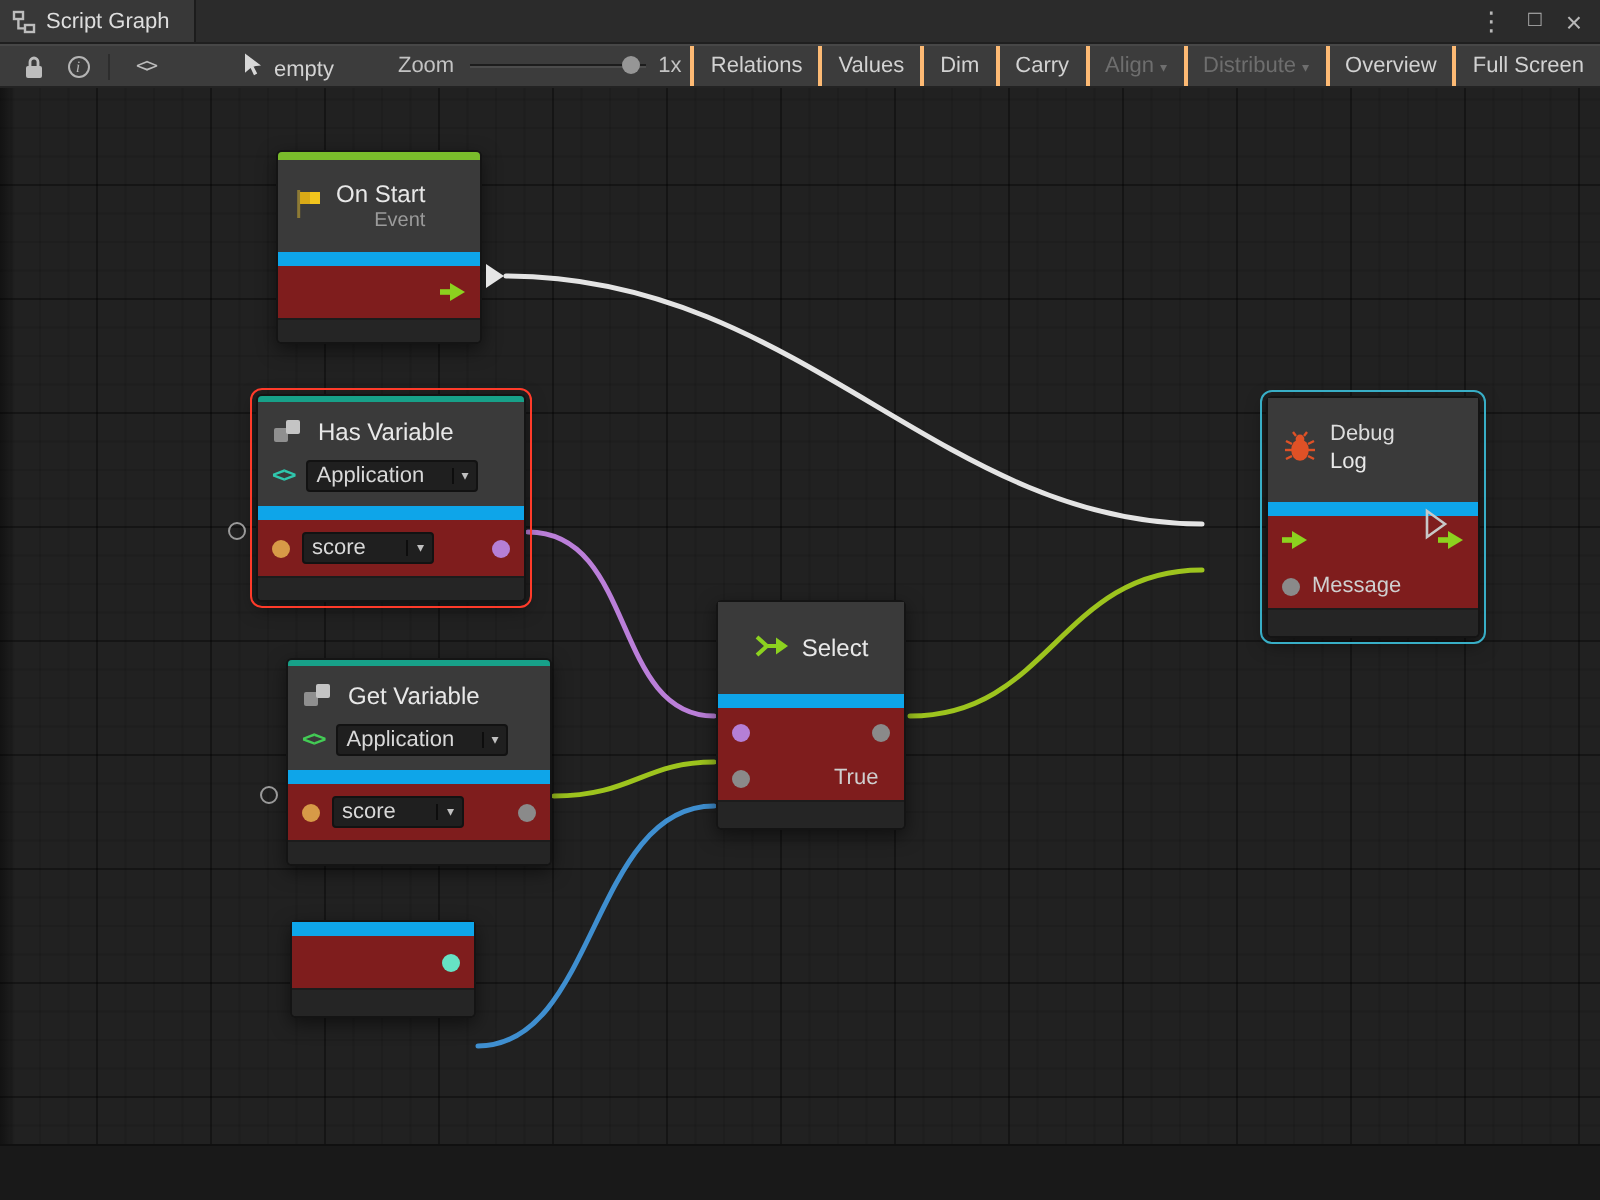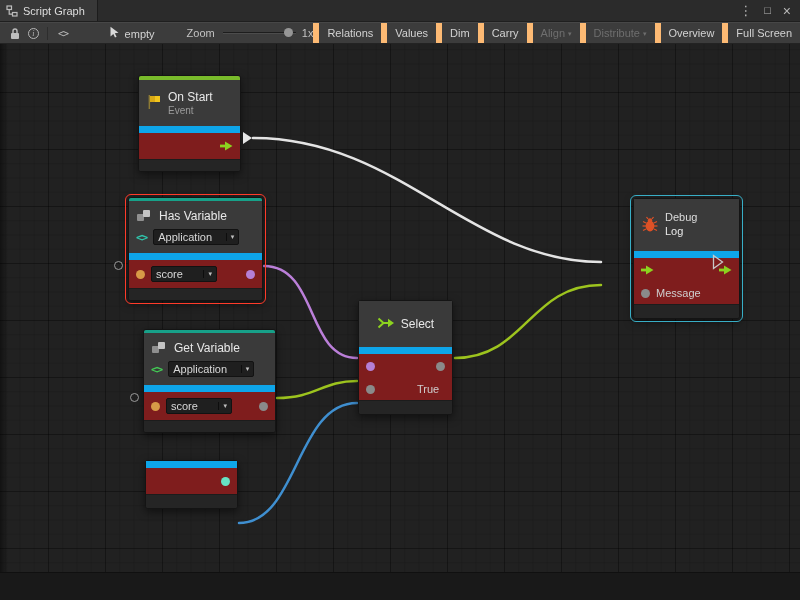--- a/index.html
+++ b/index.html
@@ -22,21 +22,21 @@
   .sep { width:1px; height:13px; background:#2d2d2d; margin:0 4px; }
   .code-icon { font-family:"DejaVu Sans Mono", monospace; font-size:10px; color:#bdbdbd; letter-spacing:-1px; width:28px; text-align:center; }
   .info-icon { display:inline-flex; width:11px; height:11px; border:1px solid #b5b5b5; border-radius:50%; align-items:center; justify-content:center; font-size:8px; font-style:italic; color:#b5b5b5; font-family:"Liberation Serif", serif; }
   .empty-group { display:inline-flex; align-items:flex-end; gap:5px; margin-left:34px; color:#d3d3d3; }
   .zoom-label { margin-left:32px; color:#c3c3c3; }
   .zoom-slider { position:relative; width:88px; height:12px; margin:0 6px 0 8px; display:inline-block; }
   .zoom-track { position:absolute; top:5px; left:0; right:0; height:2px; background:#1d1d1d; border-bottom:1px solid #4c4c4c; }
   .zoom-knob { position:absolute; top:1px; right:3px; width:9px; height:9px; border-radius:50%; background:#969696; }
   .zoom-value { color:#c3c3c3;text-align:center; }
   .tb-buttons { margin-left:auto; display:flex; align-items:stretch; height:100%; }
-  .tb-btn { display:flex; align-items:center; gap:3px; padding:0 8px; border-left:6px solid #fdba74; color:#d2d2d2; cursor:default; white-space:nowrap; }
+  .tb-btn { display:flex; align-items:center; gap:3px; padding:0 8px; border-left:2px solid #fdba74; color:#d2d2d2; cursor:default; white-space:nowrap; }
   .tb-btn.disabled { color:#6e6e6e; }
   .btn-caret { font-size:7px; position:relative; top:1px; }
 
   
   .canvas { position:absolute; top:44px; left:0; right:0; bottom:0; background-color:#212121;
     background-image:
       linear-gradient(to right, rgba(0,0,0,0.30) 1px, transparent 1px),
       linear-gradient(to bottom, rgba(0,0,0,0.30) 1px, transparent 1px),
       linear-gradient(to right, rgba(0,0,0,0.10) 1px, transparent 1px),
       linear-gradient(to bottom, rgba(0,0,0,0.10) 1px, transparent 1px);
@@ -160,21 +160,21 @@
     <svg class="wire-layer" width="800" height="556" viewBox="0 0 800 556">
         <path d="M 253 94 C 400 94, 470 218, 601 218" stroke="#e4e4e4" fill="none" stroke-width="2.5" stroke-linecap="round"></path>
         <path d="M 264 222 C 318 222, 306 314, 357 314" stroke="#bb7fd9" fill="none" stroke-width="2.5" stroke-linecap="round"></path>
         <path d="M 277 354 C 316 354, 322 337, 357 337" stroke="#9dc41e" fill="none" stroke-width="2.5" stroke-linecap="round"></path>
         <path d="M 239 479 C 298 479, 296 359, 357 359" stroke="#3f8fd0" fill="none" stroke-width="2.5" stroke-linecap="round"></path>
         <path d="M 455 314 C 525 314, 530 241, 601 241" stroke="#9dc41e" fill="none" stroke-width="2.5" stroke-linecap="round"></path>
       </svg>
 
     <div class="node" style="left:138px; top:31px; width:103px;">
       <div class="strip" style="height:4px; background:var(--event-strip);"></div>
-      <div class="header" style="height:46px;">
+      <div class="header" style="height:46px;text-align:right;">
         <div class="hrow">
           <span>
             <svg width="16" height="16" viewBox="0 0 16 16">
               <rect x="2.6" y="1" width="1.5" height="14" fill="#8d7a35"></rect>
               <path d="M4.1 2 L14 2 L14 8 L4.1 8 Z" fill="var(--flag-yellow)"></path>
               <path d="M4.1 2 L9 2 L9 8 L4.1 8 Z" fill="#d9a916"></path>
             </svg>
           </span>
           <span>
             <div class="node-title">On Start</div>

